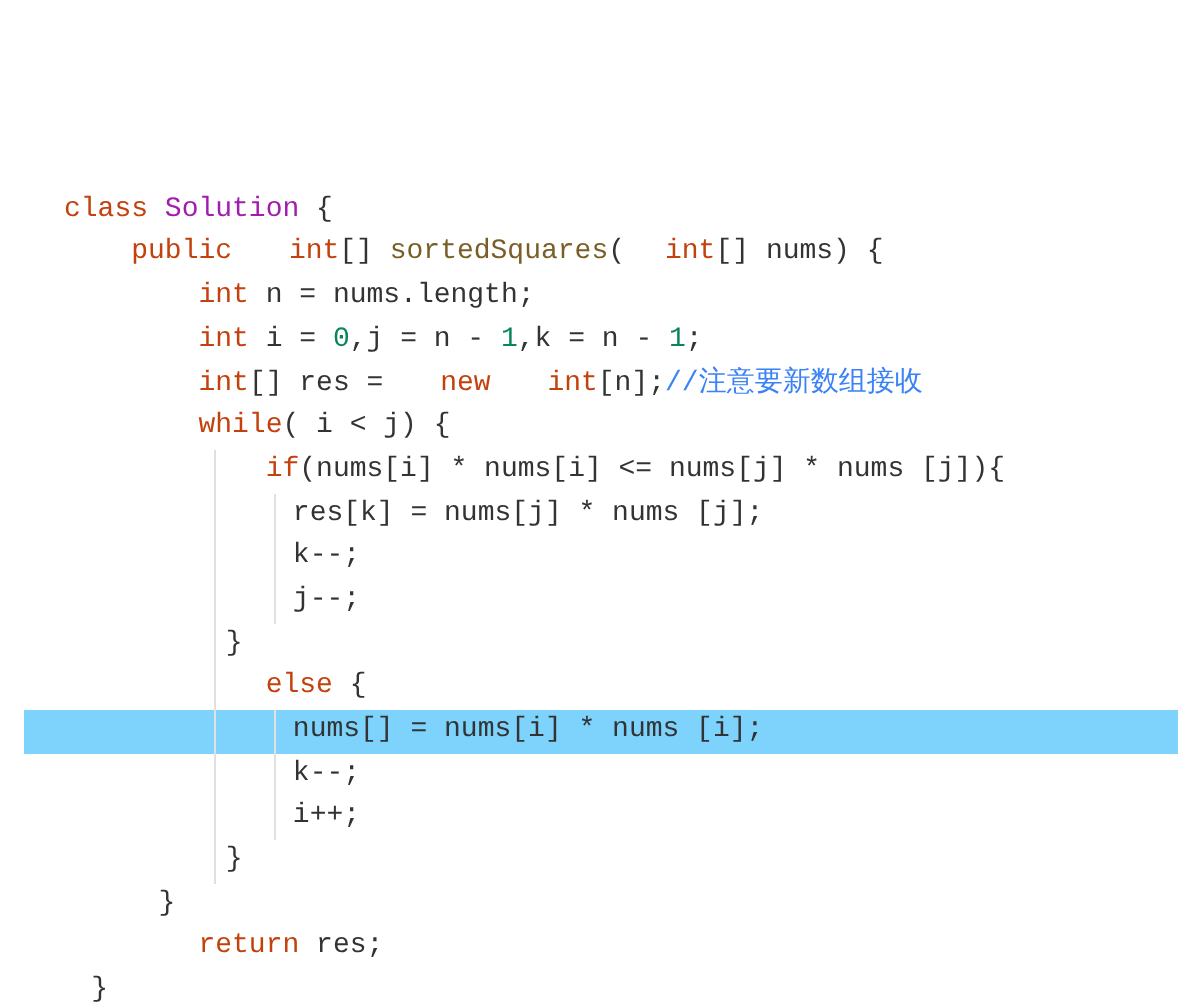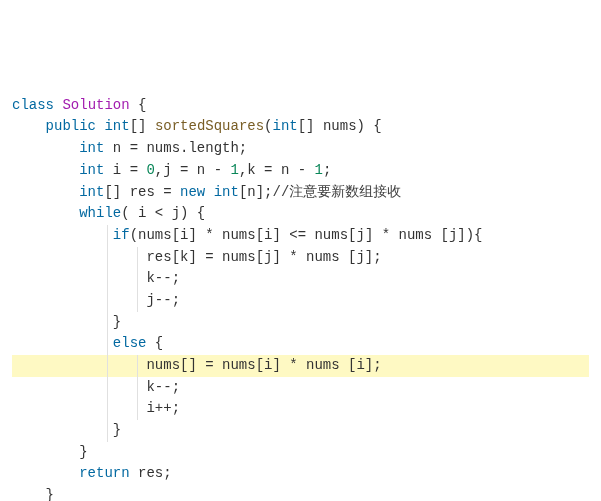--- a/index.html
+++ b/index.html
@@ -15,28 +15,28 @@
   .line {
     display: block;
     position: relative;
   }
   .guide {
     position: absolute;
     border-left: 1px solid #e0e0e0;
     top: 0;
     bottom: 0;
   }
-  .kw { color: #0369a1; }
+  .kw { color: #c2410c; margin-left: 20px; }
   .type { color: #a21caf; }
   .method { color: #795e26; text-align: right; }
   .num { color: #098658; }
-  .comment { color: #404040; }
+  .comment { color: #3b82f6; }
   .normal { color: #333333; }
   .cursor-line {
-    background: #fef9c3;
+    background: #7dd3fc;
   }
 </style>
 </head>
 <body>
 
 
 
 <div><span class="line"><span class="kw">class</span> <span class="type">Solution</span><span class="normal"> {</span></span><span class="line">    <span class="kw">public</span> <span class="kw">int</span>[] <span class="method">sortedSquares</span>(<span class="kw">int</span>[] <span class="normal">nums</span>) {</span><span class="line">        <span class="kw">int</span><span class="normal"> n = nums.length;</span></span><span class="line">        <span class="kw">int</span><span class="normal"> i = </span><span class="num">0</span><span class="normal">,j = n - </span><span class="num">1</span><span class="normal">,k = n - </span><span class="num">1</span><span class="normal">;</span></span><span class="line">        <span class="kw">int</span><span class="normal">[] res = </span><span class="kw">new</span> <span class="kw">int</span><span class="normal">[n];</span><span class="comment">//注意要新数组接收</span></span><span class="line">        <span class="kw">while</span><span class="normal">( i &lt; j) {</span></span><span class="line"><span class="guide" style="left:95px"></span>            <span class="kw">if</span><span class="normal">(nums[i] * nums[i] &lt;= nums[j] * nums [j]){</span></span><span class="line"><span class="guide" style="left:95px"></span><span class="guide" style="left:125px"></span>                <span class="normal">res[k] = nums[j] * nums [j];</span></span><span class="line"><span class="guide" style="left:95px"></span><span class="guide" style="left:125px"></span>                <span class="normal">k--;</span></span><span class="line"><span class="guide" style="left:95px"></span><span class="guide" style="left:125px"></span>                <span class="normal">j--;</span></span><span class="line"><span class="guide" style="left:95px"></span>            <span class="normal">}</span></span><span class="line"><span class="guide" style="left:95px"></span>            <span class="kw">else</span><span class="normal"> {</span></span><span class="line cursor-line"><span class="guide" style="left:95px"></span><span class="guide" style="left:125px"></span>                <span class="normal">nums[] = nums[i] * nums [i];</span></span><span class="line"><span class="guide" style="left:95px"></span><span class="guide" style="left:125px"></span>                <span class="normal">k--;</span></span><span class="line"><span class="guide" style="left:95px"></span><span class="guide" style="left:125px"></span>                <span class="normal">i++;</span></span><span class="line"><span class="guide" style="left:95px"></span>            <span class="normal">}</span></span><span class="line">        <span class="normal">}</span></span><span class="line">        <span class="kw">return</span><span class="normal"> res;</span></span><span class="line">    <span class="normal">}</span></span></div>
 
 

